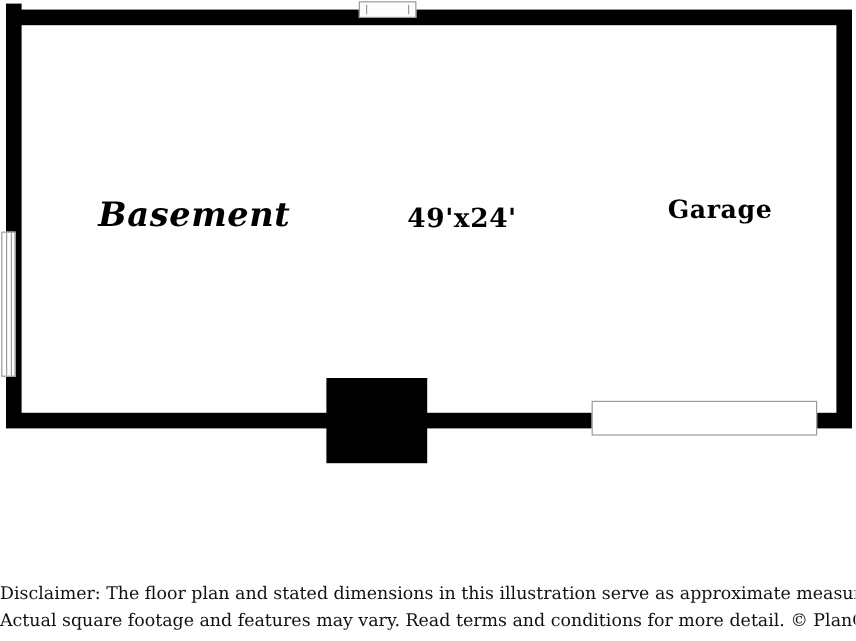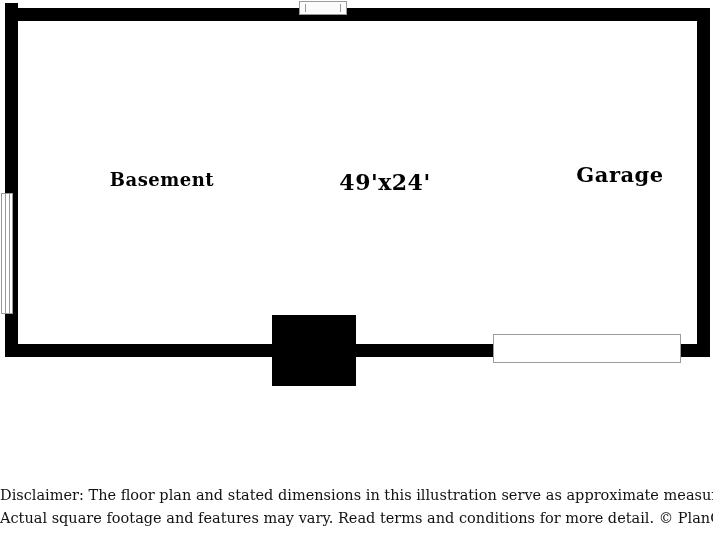--- a/index.html
+++ b/index.html
@@ -78,23 +78,23 @@
     border: 1px solid var(--symbol-border);
   }
   .room-label {
     position: absolute;
     transform: translate(-50%, -50%);
     font-weight: bold;
     color: var(--text);
     white-space: nowrap;
     letter-spacing: 0.5px;
   }
-  .lbl-basement { left: 162px; top: 179px; font-size: 18px; }
+  .lbl-basement { left: 162px; top: 179px; font-size: 28px; font-style: italic; }
   .lbl-size     { left: 385px; top: 182px; font-size: 22px; }
-  .lbl-garage   { left: 620px; top: 174px; font-size: 21px; }
+  .lbl-garage   { left: 600px; top: 174px; font-size: 21px; }
   
   .disclaimer {
     position: absolute;
     left: 0; top: 484px;
     width: 713px;
     text-align: center;
     color: var(--disclaimer-text);
     font-size: 14.5px;
     line-height: 23px;
   }

